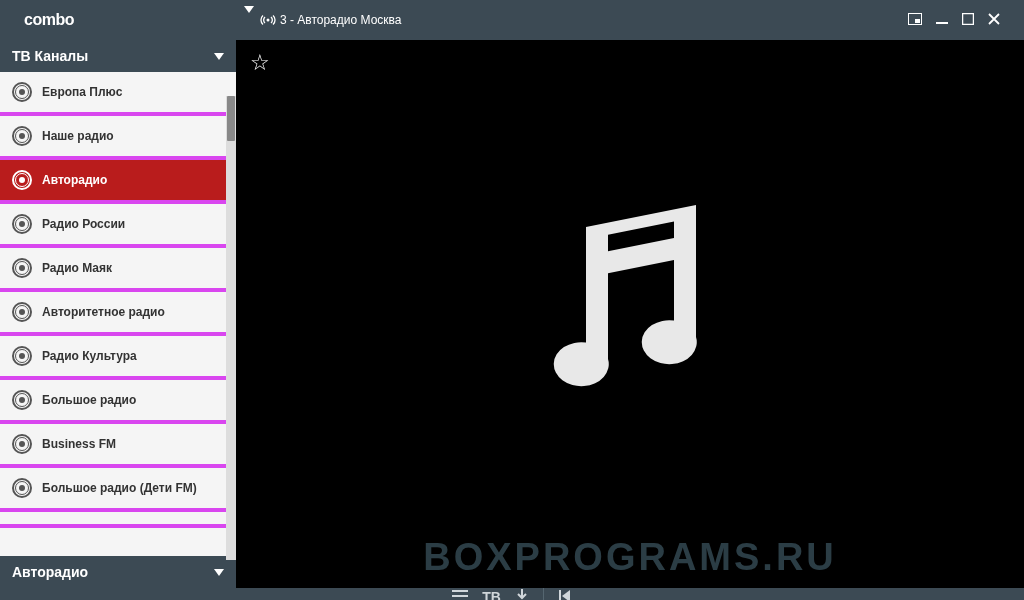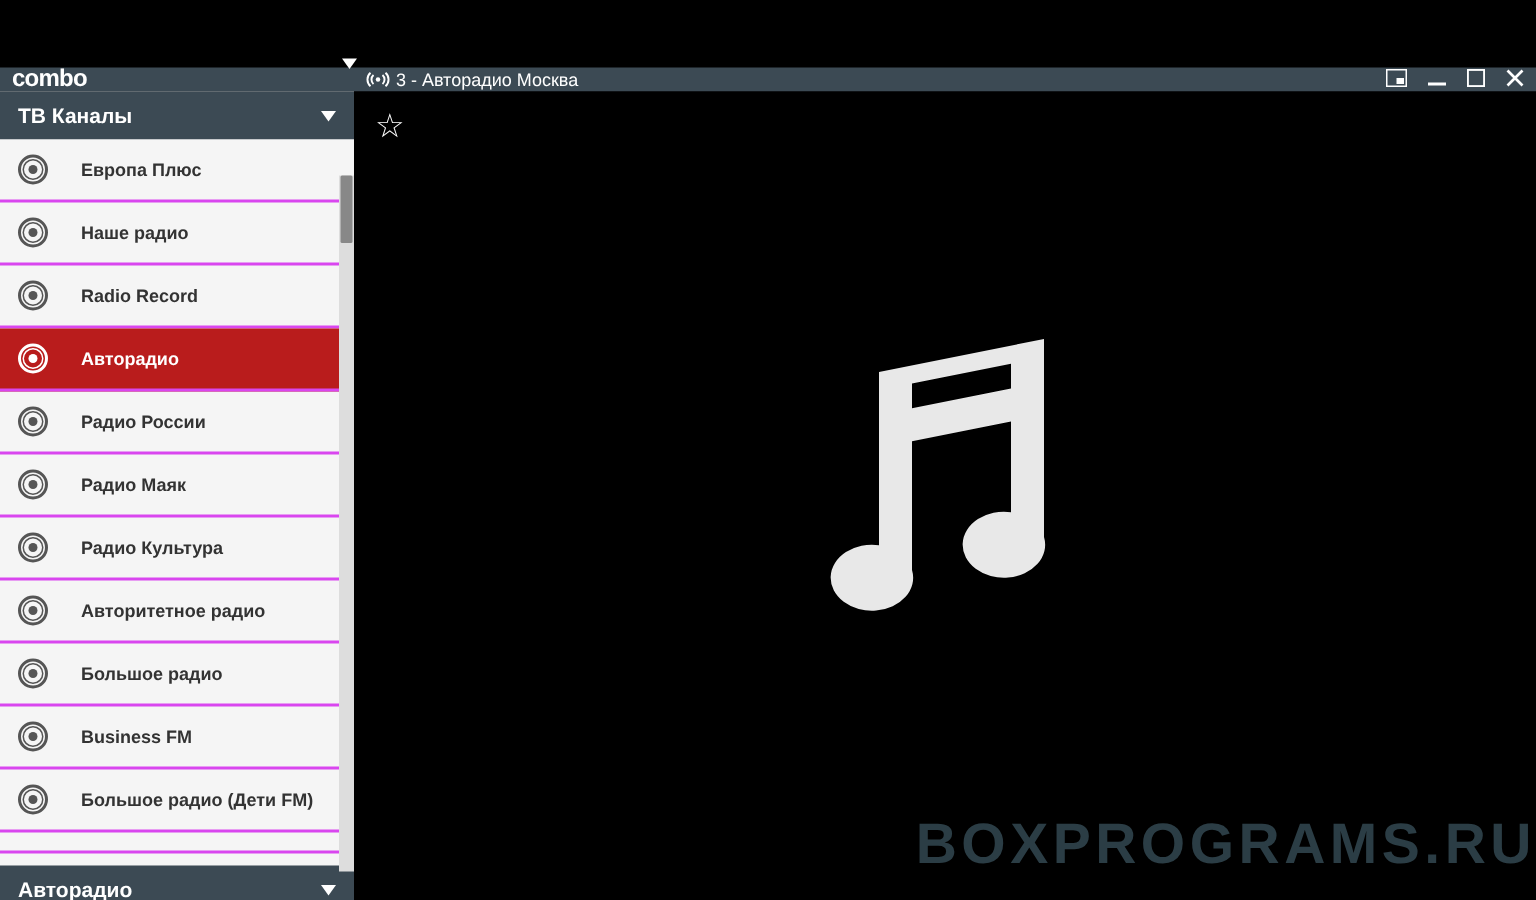--- a/index.html
+++ b/index.html
@@ -1,54 +1,54 @@
 <!DOCTYPE html>
 <html><head>
 <meta charset="utf-8">
 <style>
 * { margin: 0; padding: 0; box-sizing: border-box; font-family: Arial, sans-serif; }
 body { width: 1024px; height: 600px; overflow: hidden; background: #000; }
 
 
-.titlebar { height: 16px; background: #3c4a54; display: flex; align-items: center; color: #fff; font-size: 12px; padding: 0 8px; margin-top: 45px; }
+.titlebar { height: 40px; background: #3c4a54; display: flex; align-items: center; color: #fff; font-size: 12px; padding: 0 24px; }
 .logo { font-weight: bold; font-size: 16px; letter-spacing: -0.5px; padding-right: 170px; }
 .title-dropdown { margin-right: 6px; cursor: pointer; }
 .title-text { flex: 1; display: flex; align-items: center; gap: 4px; }
 .winbtns { display: flex; gap: 14px; align-items: center; }
 .winbtn { cursor: pointer; font-size: 14px; }
 
 
 .main { display: flex; height: 548px; }
 
 
 .sidebar { width: 236px; background: #f0f0f0; display: flex; flex-direction: column; position: relative; }
 .section-header { background: #3c4a54; color: #fff; font-size: 14px; font-weight: bold; padding: 8px 12px; display: flex; align-items: center; justify-content: space-between; cursor: pointer; }
 .section-header.sub { font-size: 13px; }
 .sh-icons { display: flex; gap: 10px; align-items: center; }
 .triangle-down { width: 0; height: 0; border-left: 5px solid transparent; border-right: 5px solid transparent; border-top: 7px solid #fff; }
 .list { flex: 1; overflow-y: auto; background: #f5f5f5; }
-.list-item { display: flex; align-items: center; padding: 10px 12px; font-size: 12px; font-weight: bold; color: #333; cursor: pointer; gap: 22px; border-bottom: 2px solid #d946ef; }
+.list-item { display: flex; align-items: center; padding: 10px 12px; font-size: 12px; font-weight: bold; color: #333; cursor: pointer; gap: 10px; border-bottom: 4px solid #d946ef; }
 .list-item.active { background: #b91c1c; color: #fff; }
 .radio-icon { width: 20px; height: 20px; border: 2px solid #555; border-radius: 50%; display: flex; align-items: center; justify-content: center; font-size: 8px; flex-shrink: 0; position: relative; }
 .radio-icon::before { content: ""; width: 6px; height: 6px; background: #555; border-radius: 50%; }
 .radio-icon::after { content: ""; position: absolute; width: 12px; height: 12px; border: 1px solid #555; border-radius: 50%; }
 .list-item.active .radio-icon { border-color: #fff; }
 .list-item.active .radio-icon::before { background: #fff; }
 .list-item.active .radio-icon::after { border-color: #fff; }
 .scrollbar-track { position: absolute; right: 0; top: 56px; bottom: 28px; width: 10px; background: #ddd; }
 .scrollbar-thumb { position: absolute; left: 1px; right: 1px; top: 0; height: 45px; background: #888; border-radius: 1px; }
 
 
 .player { flex: 1; background: #000; position: relative; display: flex; flex-direction: column; align-items: center; justify-content: center; }
 .star { position: absolute; top: 10px; left: 14px; color: #fff; font-size: 22px; cursor: pointer; }
 .note-art { width: 220px; height: 220px; display: flex; align-items: center; justify-content: center; margin-top: -20px; }
 .note-art svg { width: 220px; height: 220px; }
 .track-info { text-align: center; color: #ddd; font-size: 13px; margin-top: 30px; line-height: 1.4; }
 .track-info .sub { font-size: 11px; color: #aaa; }
-.watermark { position: absolute; bottom: 24px; left: 0; right: 0; text-align: right; font-size: 38px; font-weight: bold; font-family: Impact, sans-serif; letter-spacing: 3px; color: rgba(58, 82, 92, 0.75); text-shadow: 0 0 2px rgba(0,0,0,0.5); }
+.watermark { position: absolute; bottom: 9px; left: 0; right: 0; text-align: center; font-size: 38px; font-weight: bold; font-family: Impact, sans-serif; letter-spacing: 3px; color: rgba(58, 82, 92, 0.75); text-shadow: 0 0 2px rgba(0,0,0,0.5); }
 
 
 .bottombar { height: 28px; background: #3c4a54; display: flex; align-items: center; justify-content: space-between; padding: 0 12px; color: #d0d6da; flex-direction: column; }
 .bb-left, .bb-right { display: flex; align-items: center; gap: 14px; }
 .bb-btn { cursor: pointer; font-size: 16px; line-height: 1; }
 .bb-tv { font-weight: bold; font-size: 14px; }
 .divider { width: 1px; height: 18px; background: #556670; }
 
 
 .list { scrollbar-width: thin; }
@@ -104,43 +104,39 @@
 
     <div class="list">
       <div class="list-item">
           <span class="radio-icon"></span>
           <span>Европа Плюс</span>
         </div>
       <div class="list-item">
           <span class="radio-icon"></span>
           <span>Наше радио</span>
         </div>
-      <div class="list-item">
-          <span class="radio-icon"></span>
-          <span>Radio Record</span>
-        </div>
       <div class="list-item active">
           <span class="radio-icon"></span>
           <span>Авторадио</span>
         </div>
       <div class="list-item">
           <span class="radio-icon"></span>
           <span>Радио России</span>
         </div>
       <div class="list-item">
           <span class="radio-icon"></span>
           <span>Радио Маяк</span>
         </div>
       <div class="list-item">
           <span class="radio-icon"></span>
+          <span>Авторитетное радио</span>
+        </div>
+      <div class="list-item">
+          <span class="radio-icon"></span>
           <span>Радио Культура</span>
-        </div>
-      <div class="list-item">
-          <span class="radio-icon"></span>
-          <span>Авторитетное радио</span>
         </div>
       <div class="list-item">
           <span class="radio-icon"></span>
           <span>Большое радио</span>
         </div>
       <div class="list-item">
           <span class="radio-icon"></span>
           <span>Business FM</span>
         </div>
       <div class="list-item">

